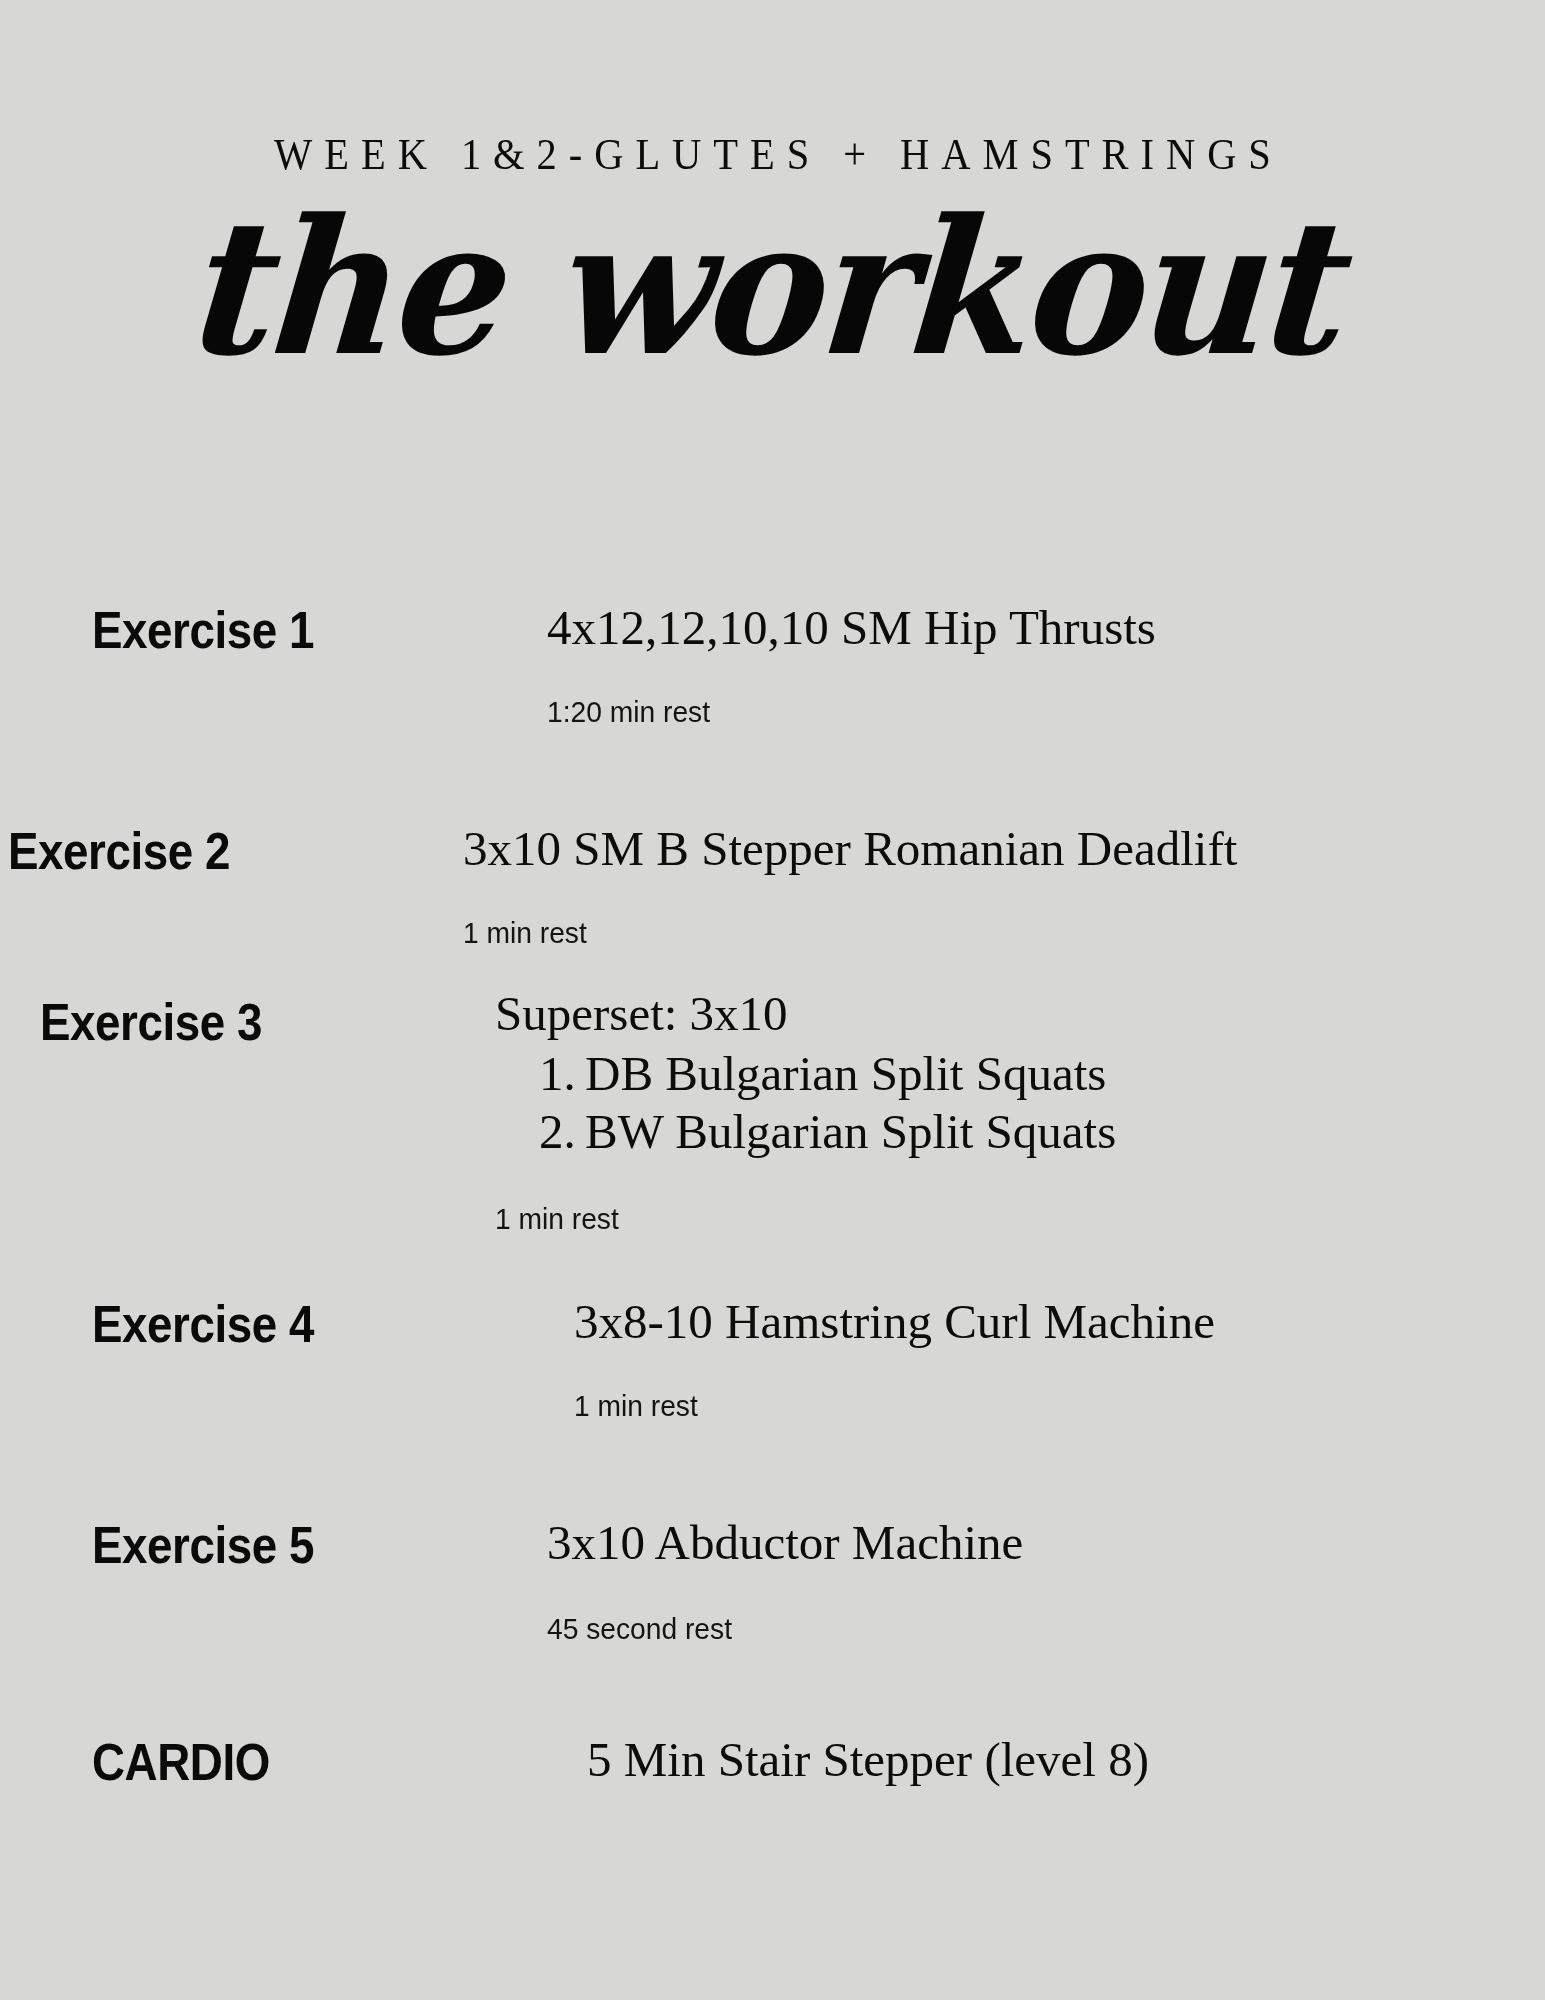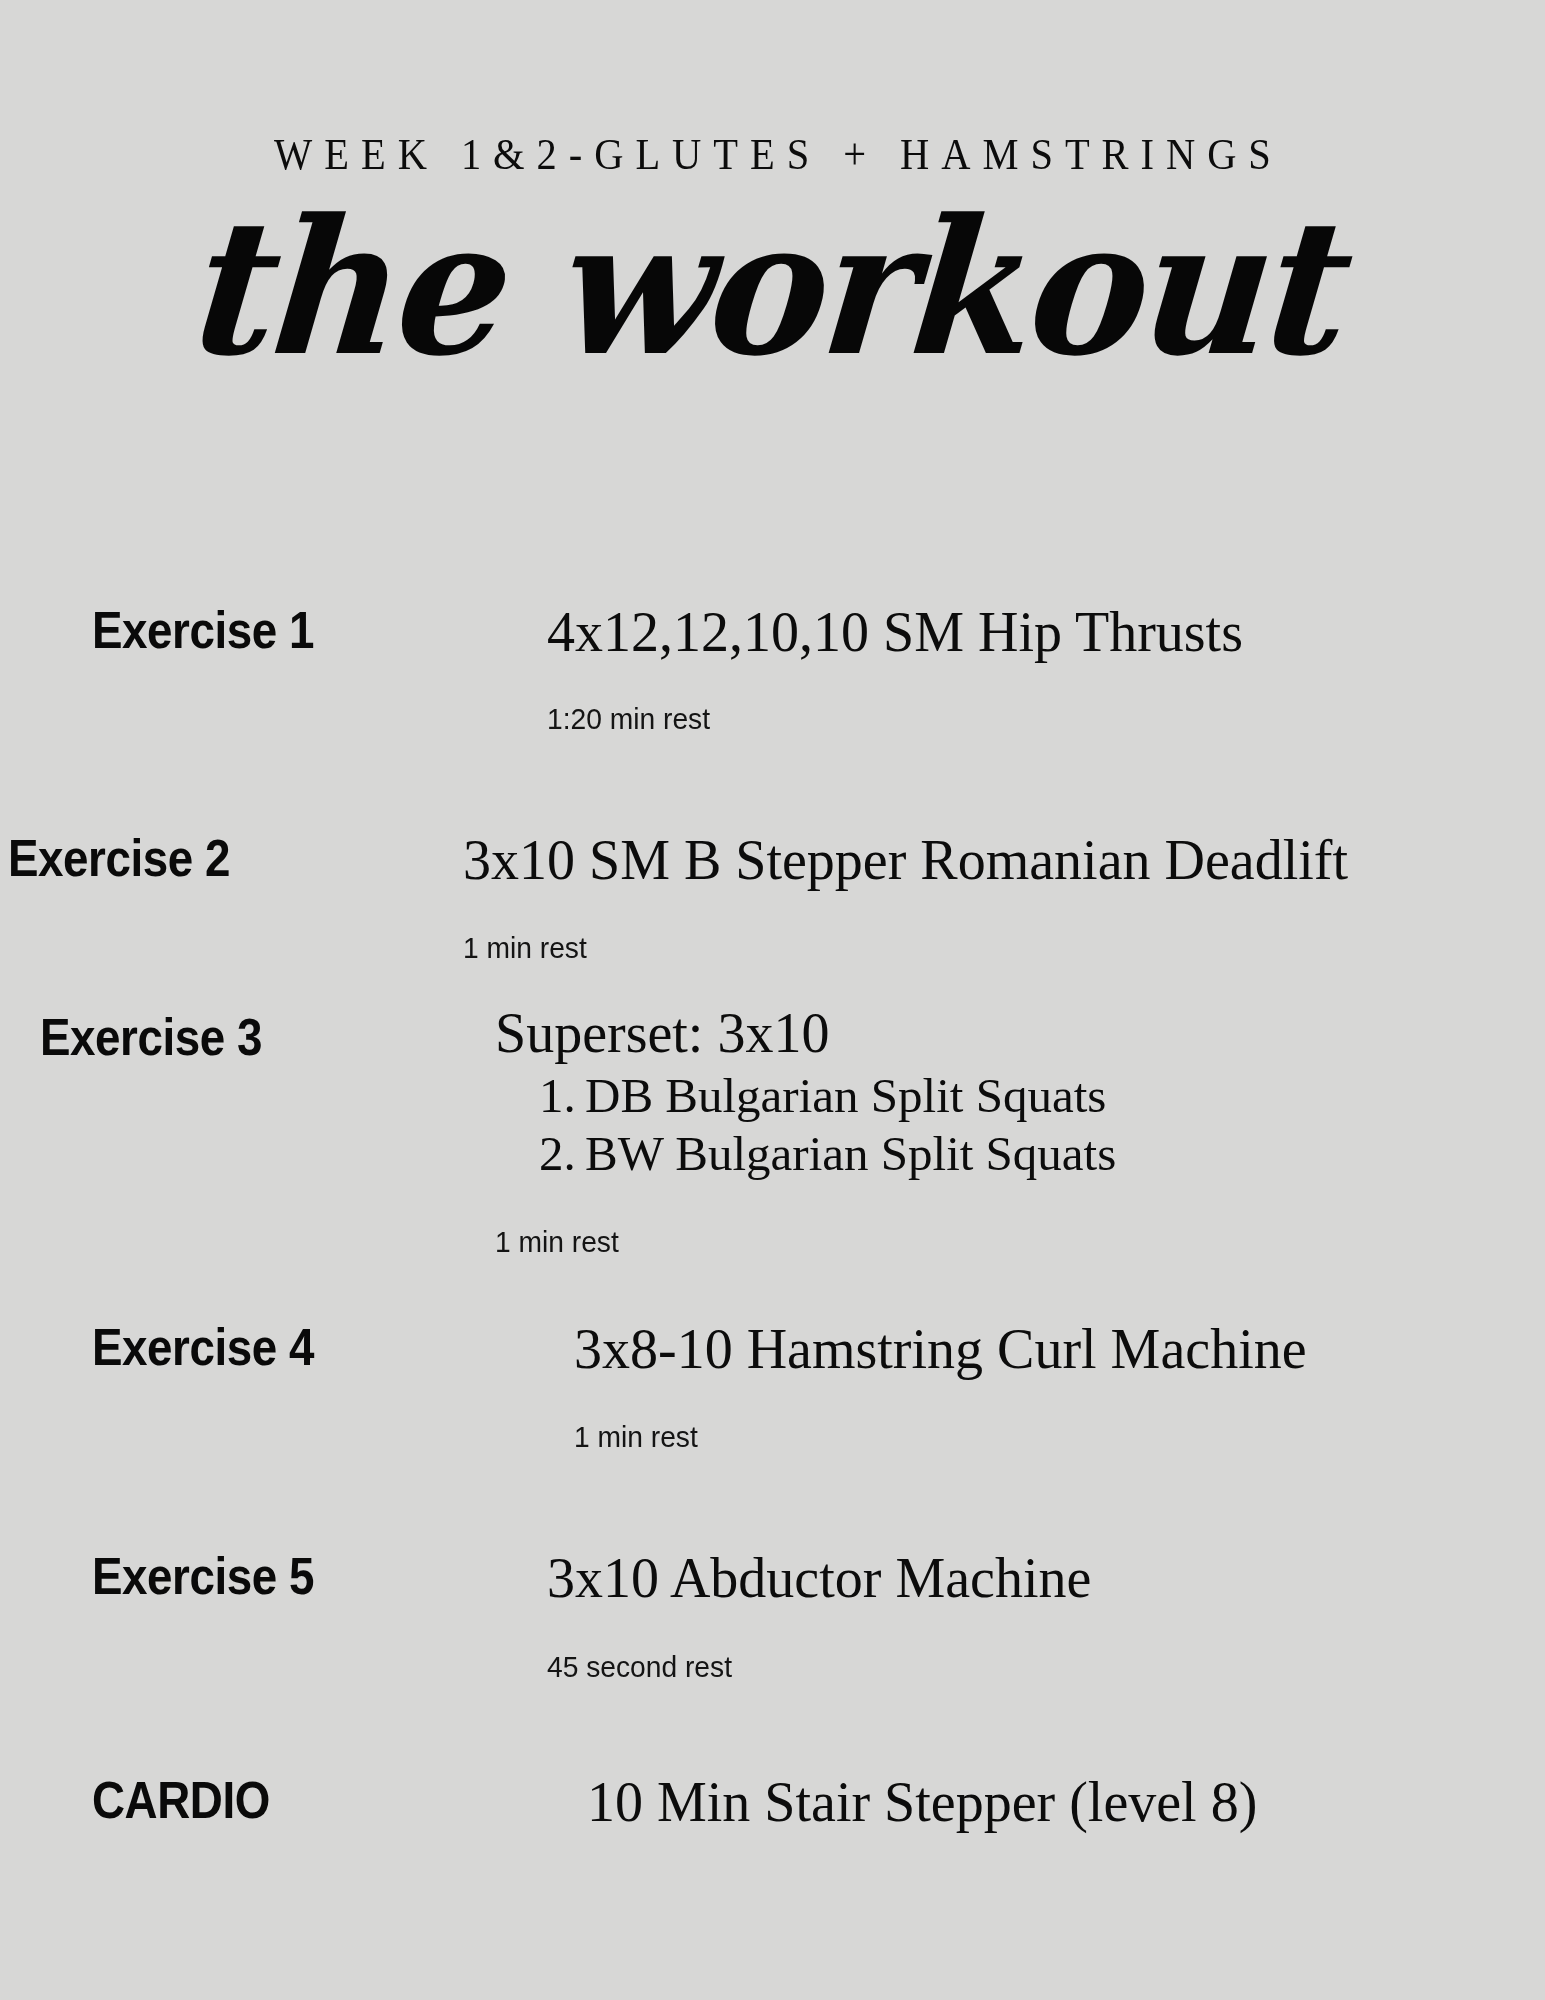--- a/index.html
+++ b/index.html
@@ -88,21 +88,21 @@
     white-space: nowrap;
   }
 
   .detail {
     flex: 1 1 auto;
     min-width: 0;
   }
 
   .detail-main {
     font-family: "Liberation Serif", "DejaVu Serif", serif;
-    font-size: 56px;
+    font-size: 49px;
     line-height: 1.08;
     letter-spacing: 0px;
     color: #0c0c0c;
     white-space: nowrap;
   }
 
   .rest {
     font-family: "Liberation Sans", sans-serif;
     font-weight: 400;
     font-size: 30px;
@@ -213,18 +213,18 @@
       <div class="label">Exercise 5</div>
       <div class="detail">
         <div class="detail-main">3x10 Abductor Machine</div>
         <div class="rest">45 second rest</div>
       </div>
     </div>
 
     <div class="row row-6">
       <div class="label">CARDIO</div>
       <div class="detail">
-        <div class="detail-main">10 Min Stair Stepper (level 8)</div>
+        <div class="detail-main">5 Min Stair Stepper (level 8)</div>
       </div>
     </div>
 
   </div>
 </div>
 
 </body></html>

